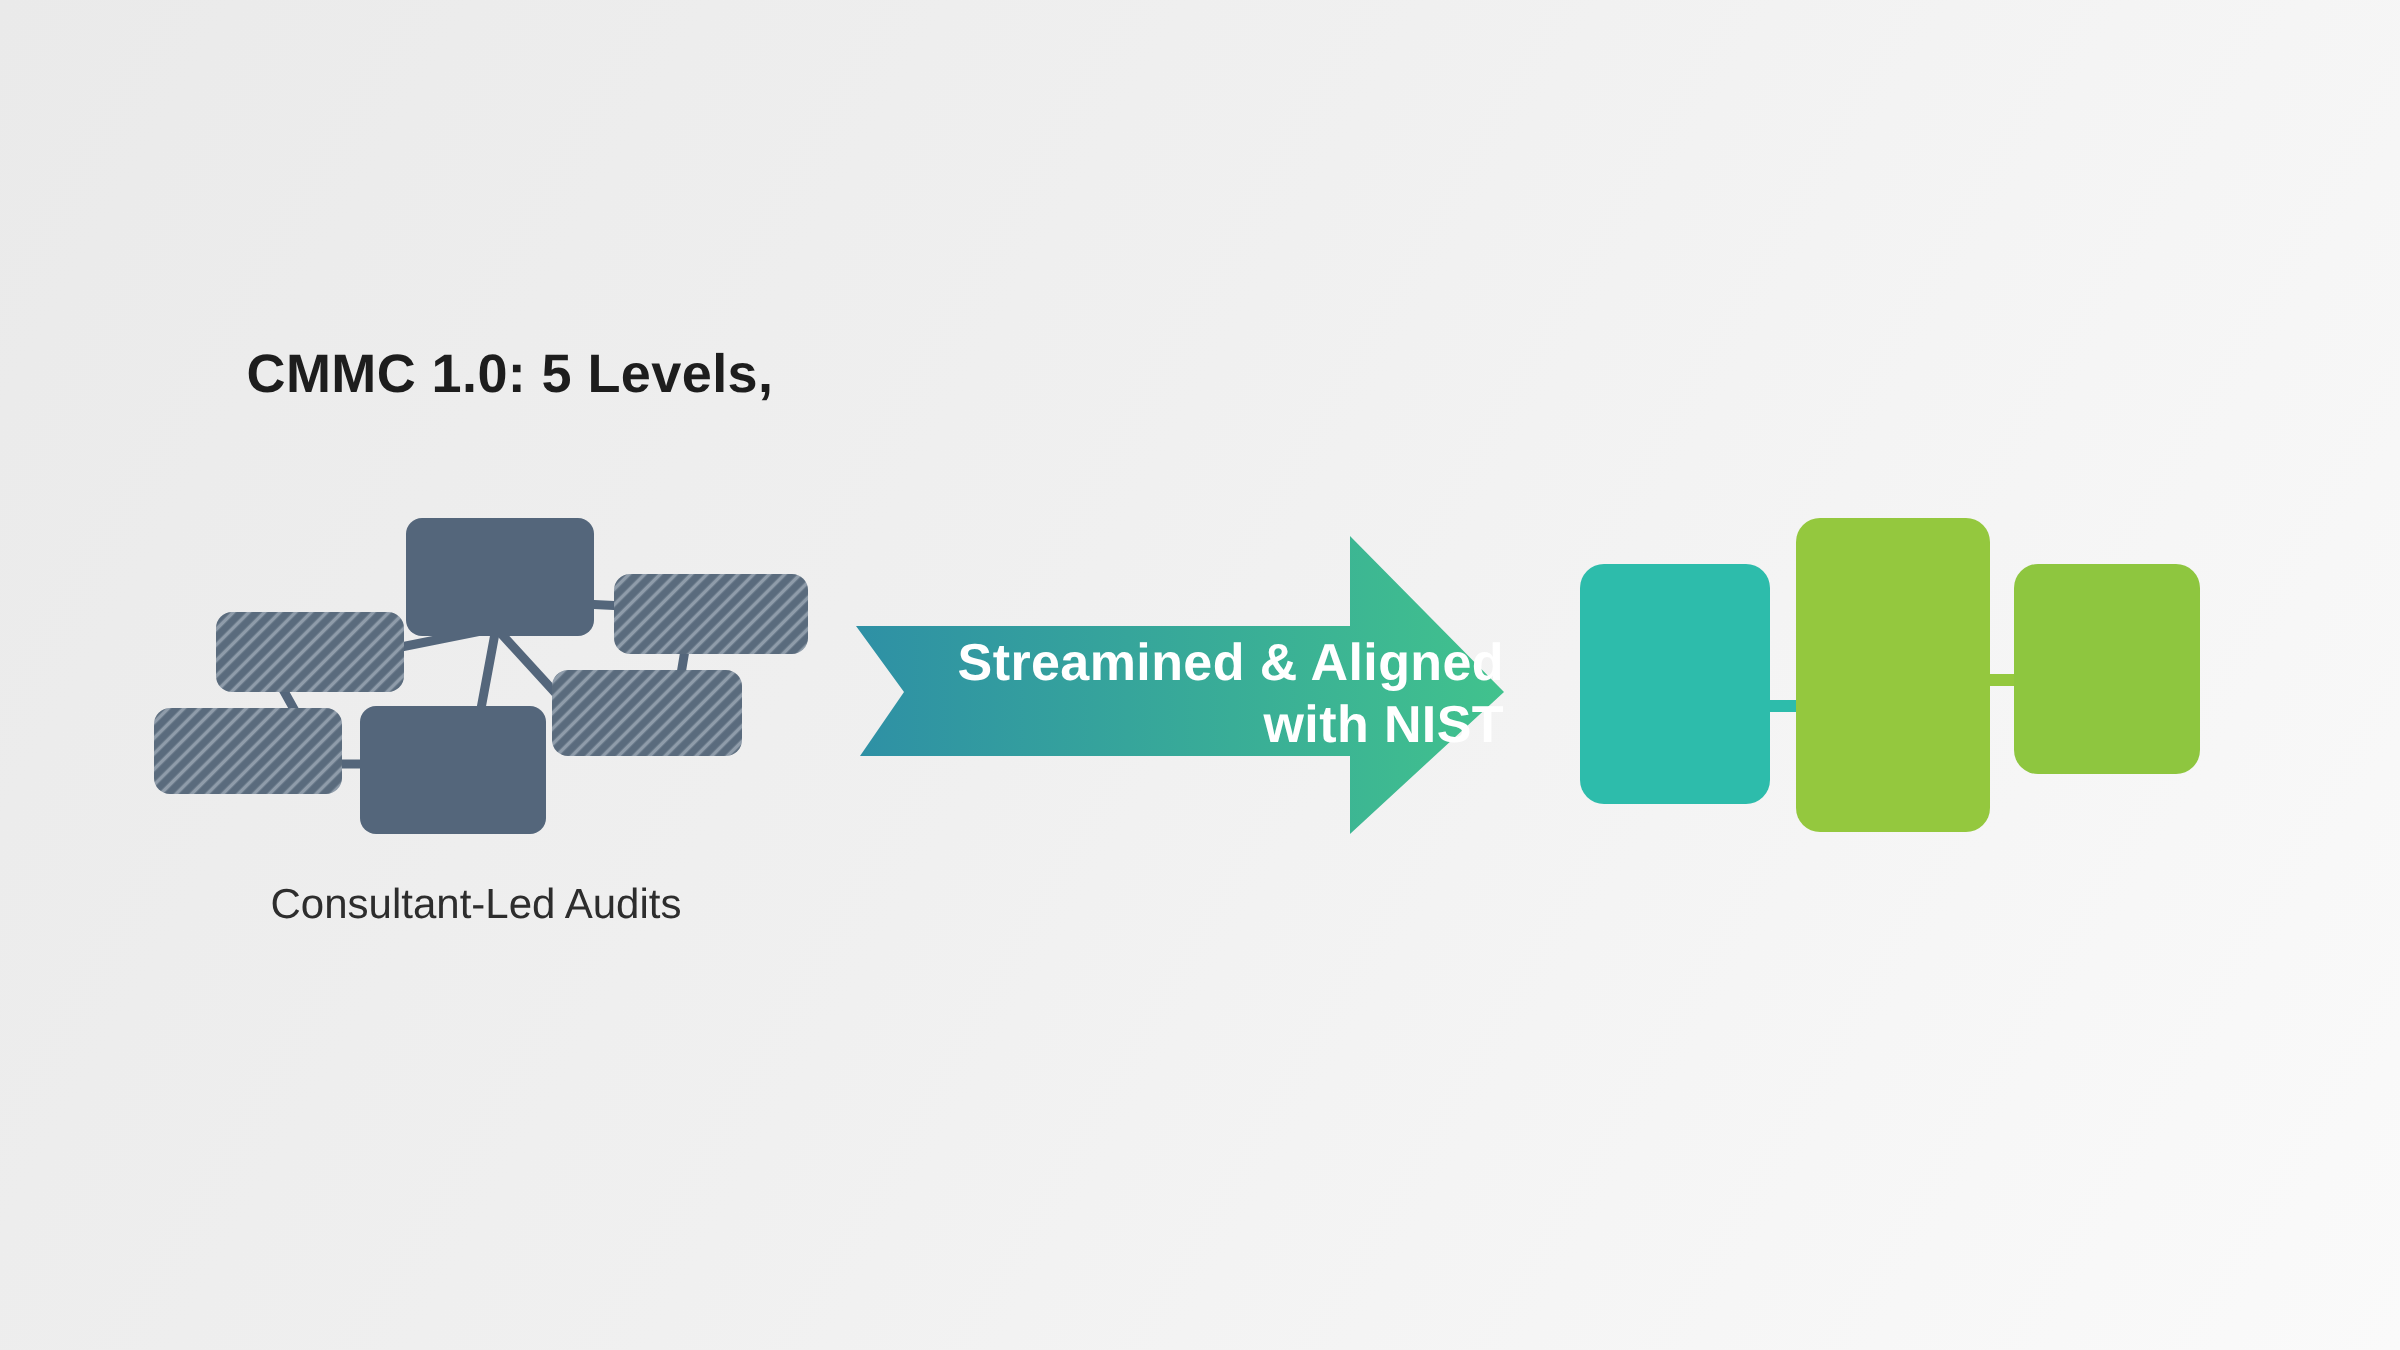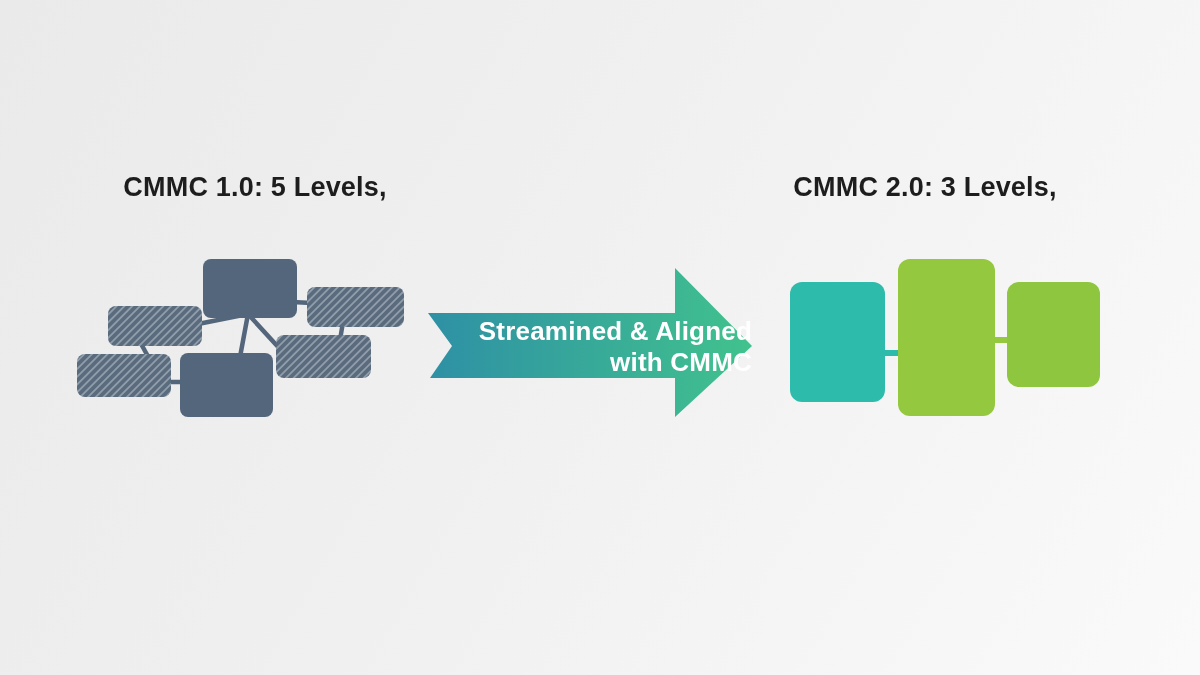--- a/index.html
+++ b/index.html
@@ -37,21 +37,20 @@
 </head>
 <body>
 
 <div class="stage">
 
   <div class="heading heading-left">
     <div>CMMC 1.0: 5 Levels,</div>
   </div>
 
   <div class="heading heading-right">
-    <div>CMMC 2.0: 3 Levels,</div>
   </div>
 
   <svg class="cluster-svg cluster-left" width="360" height="180" viewBox="0 0 360 180">
     <defs>
       <pattern id="hatch" patternUnits="userSpaceOnUse" width="5.5" height="5.5" patternTransform="rotate(-45)">
         <rect width="5.5" height="5.5" style="fill:var(--slate_hatch_base,#5a6b7d)"></rect>
         <line x1="0" y1="2.75" x2="5.5" y2="2.75" style="stroke:var(--slate_hatch_stripe,#8f9caa)" stroke-width="1.8"></line>
       </pattern>
     </defs>
 
@@ -77,27 +76,28 @@
     <defs>
       <linearGradient id="arrowGrad" x1="0" y1="0" x2="1" y2="0">
         <stop offset="0" style="stop-color:var(--arrow_teal,#2e90a5)"></stop>
         <stop offset="1" style="stop-color:var(--arrow_green,#41c28d)"></stop>
       </linearGradient>
     </defs>
     <polygon points="8,53 255,53 255,8 332,86 255,157 255,118 10,118 32,86" fill="url(#arrowGrad)"></polygon>
   </svg>
   <div class="arrow-label">
     <div>Streamined &amp; Aligned</div>
-    <div>with CMMC</div>
+    <div>with NIST</div>
   </div>
 
   <svg class="cluster-svg cluster-right" width="350" height="180" viewBox="0 0 350 180">
     <g>
       <rect x="110" y="100" width="22" height="6" style="fill:var(--teal_box,#2dbcab)"></rect>
       <rect x="220" y="87" width="22" height="6" style="fill:var(--green_box,#94c83e)"></rect>
     </g>
     <rect x="20" y="32" width="95" height="120" rx="12" style="fill:var(--teal_box,#2dbcab)"></rect>
     <rect x="128" y="9" width="97" height="157" rx="12" style="fill:var(--green_box,#94c83e)"></rect>
     <rect x="237" y="32" width="93" height="105" rx="12" style="fill:var(--green_box_right,#8ec63f)"></rect>
   </svg>
 
+  <div class="caption caption-left">Consultant-Led Audits</div>
 
 </div>
 
 </body></html>

